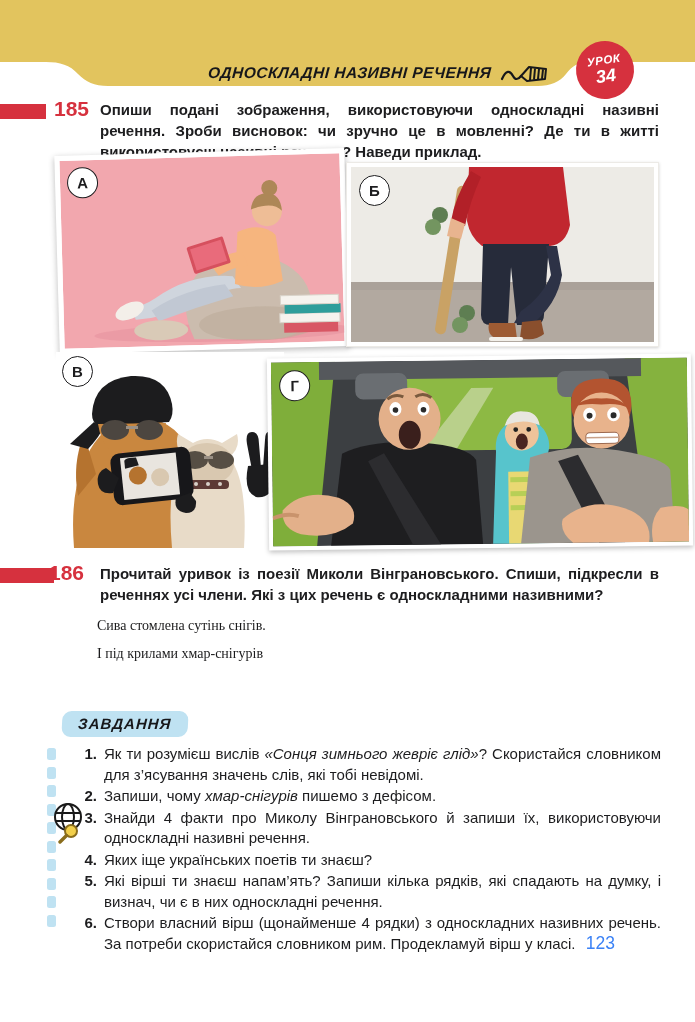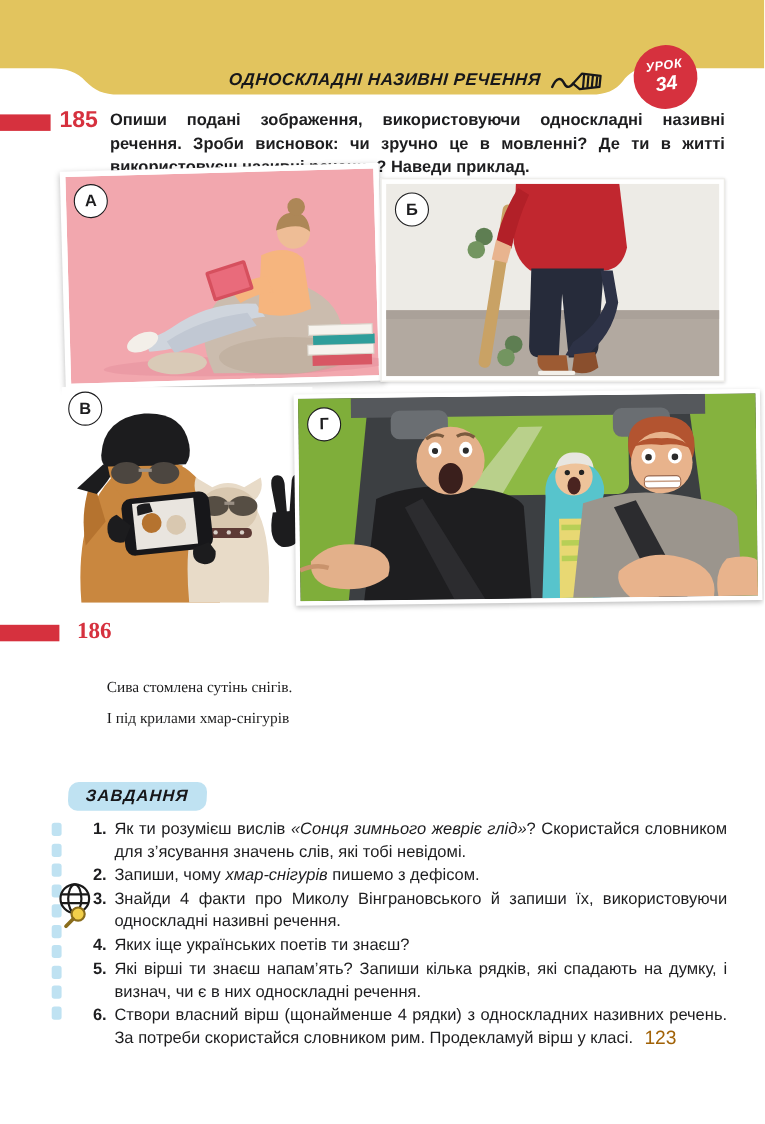--- a/index.html
+++ b/index.html
@@ -49,21 +49,21 @@
   .margin-strip i{display:block;width:9px;height:12px;border-radius:2.5px;
         background:var(--blue,#bfe2f2);margin-bottom:6.5px;}
   .tasks-list{position:absolute;left:75px;top:744px;width:586px;margin:0;padding:0;
         list-style:none;font-size:15px;line-height:20.5px;}
   .tasks-list li{display:flex;margin-bottom:1px;}
   .tnum{flex:0 0 22px;text-align:right;font-weight:bold;margin-right:7px;}
   .tbody{flex:1;text-align:justify;}
   .globe{position:absolute;left:50px;top:802px;}
 
   .page-num{position:absolute;left:535px;top:933px;width:80px;text-align:right;
-        font-size:17.5px;color:#a16207;}
+        font-size:17.5px;color:#3b82f6;}
 </style>
 </head>
 <body>
 
 <div class="page">
 
   <svg class="banner-shape" width="695" height="90" viewBox="0 0 695 90">
     <path d="M0,0 H695 V62 H590 C578,62 572,66 566,74 C560,82 550,86 538,86 H108 C94,86 86,82 78,74 C70,65 60,62 46,62 H0 Z" fill="#e2c45e"></path>
   </svg>
   <div class="banner-title">
@@ -229,21 +229,22 @@
         <path d="M306 96 L352 184 L326 184 L286 102 Z" fill="#2c2c2f"></path>
         <path d="M290 160 Q316 138 352 150 Q380 160 376 184 L300 184 Q286 172 290 160 Z" fill="#e8b38c"></path>
         <path d="M388 150 Q408 146 416 152 L416 184 L380 184 Q376 162 388 150 Z" fill="#e8b38c"></path>
       </g>
     </svg>
     <figcaption class="photo-label">Г</figcaption>
   </figure>
 
   <section class="exercise" style="top:563px;">
     <div class="red-bar" style="width:54px;"></div>
-    <div class="ex-num" style="left:70px;font-family:Liberation Serif, serif;">186</div>
+    <div class="ex-num" style="left:49px;">186</div>
+    <p class="ex-text">Прочитай уривок із поезії Миколи Вінграновського. Спиши, підкресли в реченнях усі члени. Які з цих речень є односкладними називними?</p>
   </section>
 
   <div class="poem">
     <div class="poem-line">Сива стомлена сутінь снігів.</div>
     <div class="poem-line">І під крилами хмар-снігурів</div>
   </div>
 
   <div class="tasks-chip">ЗАВДАННЯ</div>
   <div class="margin-strip">
       <i></i>

